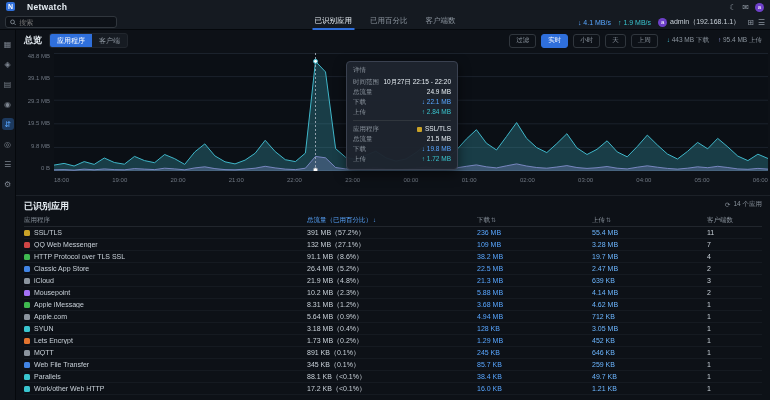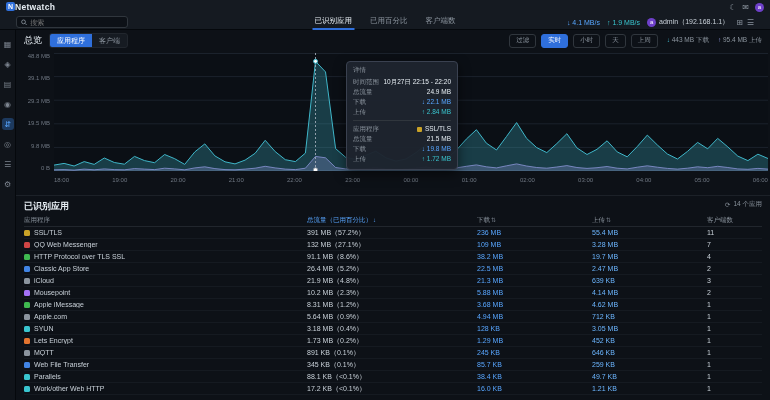--- a/index.html
+++ b/index.html
@@ -1,46 +1,46 @@
 <!DOCTYPE html>
 <html><head>
 <meta charset="utf-8">
 <style>
   *{box-sizing:border-box;margin:0;padding:0}
   html,body{width:770px;height:400px;overflow:hidden}
   body{background:#0d1117;color:#c9d1d9;font-family:"Liberation Sans","DejaVu Sans",sans-serif;font-size:8px;position:relative}
   
   .topbar{position:absolute;top:0;left:0;right:0;height:30px;background:#151a21;border-bottom:1px solid #05080c;z-index:20}
   .row1{height:14px;display:flex;align-items:center;justify-content:space-between;padding:0 6px}
-  .brand{display:flex;align-items:flex-start;gap:0}
+  .brand{display:flex;align-items:flex-start;gap:12px}
   .logo{width:9px;height:9px;border-radius:2px;background:#2f6fdb;color:#fff;font-size:7px;display:flex;align-items:center;justify-content:center;font-weight:bold}
   .apptitle{color:#e6edf3;font-size:8.5px;font-weight:bold;letter-spacing:.3px}
   .row1-right{display:flex;align-items:center;gap:6px}
   .hicon{color:#8b949e;font-size:8px;cursor:pointer}
   .avatar{width:9px;height:9px;border-radius:50%;background:#6e40c9;color:#fff;font-size:6px;display:flex;align-items:center;justify-content:center}
-  .row2{height:16px;display:flex;align-items:center;justify-content:space-between;padding:0 16px;position:relative}
+  .row2{height:16px;display:flex;align-items:center;justify-content:space-between;padding:0 5px;position:relative}
   .search{display:flex;align-items:center;gap:3px;background:#0d1117;border:1px solid #30363d;border-radius:3px;height:12px;width:112px;padding:0 4px}
   .search input{background:none;border:none;outline:none;color:#c9d1d9;font-size:7px;width:100%;font-family:inherit}
   .tabs{position:absolute;left:50%;transform:translateX(-50%);display:flex;gap:14px;height:16px}
   .tab{font-size:7.5px;color:#8b949e;display:flex;align-items:center;height:16px;border-bottom:2px solid transparent;cursor:pointer;padding:0 2px}
   .tab.active{color:#e6edf3;border-bottom-color:#2f6fdb}
   .row2-right{display:flex;align-items:center;gap:7px;font-size:7px}
   .rate-down{color:#58a6ff}
   .rate-up{color:#39c5cf}
   .userwrap{display:flex;align-items:center;gap:3px;color:#c9d1d9}
   .viewicons{display:flex;gap:4px;color:#8b949e;font-size:8px}
   
   .rail{position:absolute;top:30px;left:0;bottom:0;width:16px;background:#10141a;border-right:1px solid #05080c;display:flex;flex-direction:column;align-items:center;padding-top:8px;gap:8px;z-index:15}
   .rail-item{width:12px;height:12px;border-radius:3px;display:flex;align-items:center;justify-content:center;font-size:8px;color:#7d8590;cursor:pointer}
   .rail-item.active{background:#1d3a5f;color:#58a6ff}
   
   .main{position:absolute;top:30px;left:16px;right:0;bottom:0;background:#0d1117}
   .toolbar{height:17px;display:flex;align-items:center;justify-content:space-between;padding:0 8px;margin-top:2px}
   .tl{display:flex;align-items:center;gap:7px}
-  .overview{font-size:9px;font-weight:normal;color:#e6edf3}
+  .overview{font-size:9px;font-weight:bold;color:#e6edf3}
   .seg{display:flex;background:#161b22;border:1px solid #21262d;border-radius:3px;overflow:hidden}
   .seg .segbtn{font-size:7px;padding:1.5px 7px;color:#8b949e;cursor:pointer;border:none;background:none;font-family:inherit}
   .seg .segbtn.active{background:#2f6fdb;color:#fff}
   .tr2{display:flex;align-items:center;gap:5px}
   .pill{font-size:6.5px;padding:1.5px 6px;border:1px solid #30363d;border-radius:3px;color:#8b949e;cursor:pointer;background:none;font-family:inherit}
   .pill.active{background:#2f6fdb;border-color:#2f6fdb;color:#fff}
   .legend{display:flex;gap:9px;font-size:6.5px;color:#8b949e;margin-left:4px}
   .lg-down b{color:#3fb6c9;font-weight:normal}
   .lg-up b{color:#8b95d8;font-weight:normal}
   

